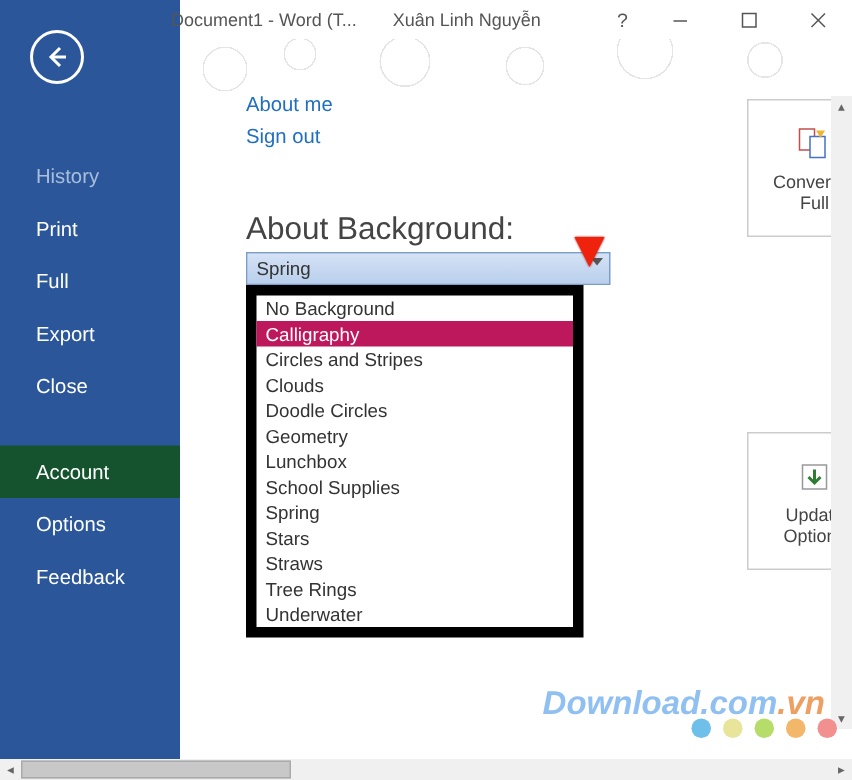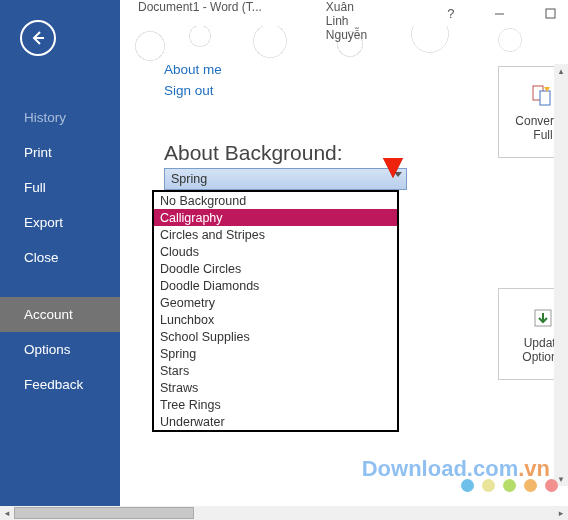--- a/index.html
+++ b/index.html
@@ -1,58 +1,58 @@
 <!DOCTYPE html>
 <html><head>
 <meta charset="utf-8">
 <style>
   * { box-sizing: border-box; margin: 0; padding: 0; font-family: "Segoe UI", sans-serif; }
   body { width: 568px; height: 520px; overflow: hidden; position: relative; background: #fff; }
-  .titlebar { position: absolute; top: 0; left: 128px; right: 0; height: 26px; display: flex; align-items: flex-start; z-index: 5; gap: 40px; }
+  .titlebar { position: absolute; top: 0; left: 104px; right: 0; height: 26px; display: flex; align-items: center; z-index: 5; }
   .titlebar .title { font-size: 12px; color: #555; padding-left: 10px; flex: 0 0 auto; }
   .titlebar .user { font-size: 12px; color: #555; margin-left: 24px; }
   .titlebar .spacer { flex: 1; }
   .winbtn { width: 46px; height: 26px; display: flex; align-items: center; justify-content: center; font-size: 13px; color: #555; cursor: pointer; }
   .winbtn.help { width: 30px; }
   .sidebar { position: absolute; top: 0; left: 0; width: 120px; height: 520px; background: #2b579a; color: #fff; padding-top: 20px; }
   .back-btn { width: 36px; height: 36px; border: 2px solid #fff; border-radius: 50%; margin-left: 20px; margin-bottom: 24px; display: flex; align-items: center; justify-content: center; cursor: pointer; }
   .back-btn svg { stroke: #fff; }
   .nav-item { font-size: 13.5px; padding: 10px 16px 10px 24px; cursor: pointer; }
   .nav-item.dim { color: #a9bedc; }
-  .nav-item.selected { background: #737373; }
+  .nav-item.selected { background: #14532d; }
   .main { position: absolute; top: 26px; left: 120px; right: 0; bottom: 14px; background: #fff; overflow: hidden; }
   .swirl-bg { position: absolute; top: 0; left: 0; right: 0; height: 40px; background:
     radial-gradient(circle at 30px 20px, transparent 14px, #ccc 14px, #ccc 15px, transparent 15px),
     radial-gradient(circle at 80px 10px, transparent 10px, #ccc 10px, #ccc 11px, transparent 11px),
     radial-gradient(circle at 150px 15px, transparent 16px, #ccc 16px, #ccc 17px, transparent 17px),
     radial-gradient(circle at 230px 18px, transparent 12px, #ccc 12px, #ccc 13px, transparent 13px),
     radial-gradient(circle at 310px 8px, transparent 18px, #ccc 18px, #ccc 19px, transparent 19px),
     radial-gradient(circle at 390px 14px, transparent 11px, #ccc 11px, #ccc 12px, transparent 12px);
     opacity: 0.5; pointer-events: none;}
   .account-links { position: absolute; top: 36px; left: 44px; }
   .account-links a { display: block; font-size: 13.5px; color: #1f6fc1; text-decoration: none; margin-bottom: 6px; cursor: pointer; }
   .section-title { position: absolute; top: 115px; left: 44px; font-size: 21px; color: #444; }
   .combo { position: absolute; top: 142px; left: 44px; width: 243px; height: 22px; background: linear-gradient(#d4e2f5,#b9cfec); border: 1px solid #7a9ec9; display: flex; align-items: center; padding-left: 6px; font-size: 12.5px; color: #333; cursor: pointer; }
   .combo .arrow { position: absolute; right: 4px; top: 3px; border-left: 4px solid transparent; border-right: 4px solid transparent; border-top: 5px solid #555; }
-  .dropdown { position: absolute; top: 164px; left: 32px; width: 247px; background: #fff; border: 2px solid #000000; font-size: 12.5px; z-index: 10; }
+  .dropdown { position: absolute; top: 164px; left: 44px; width: 225px; background: #fff; border: 7px solid #000000; font-size: 12.5px; z-index: 10; }
   .dropdown .opt { padding: 1.5px 6px; cursor: pointer; color: #333; }
   .dropdown .opt.hover { background: #be185d; color: #fff; }
   .right-pane { position: absolute; top: 40px; right: -20px; width: 90px; display: flex; flex-direction: column; gap: 130px; }
   .rbox { border: 1px solid #ccc; height: 92px; display: flex; flex-direction: column; align-items: center; justify-content: center; font-size: 12px; color: #444; text-align: center; background: #fff; padding: 4px; }
   .rbox .ic { width: 28px; height: 28px; margin-bottom: 4px; display:flex;align-items:center;justify-content:center;}
   .scrollv { position: absolute; top: 38px; right: 0; width: 14px; bottom: 20px; background: #f0f0f0; }
   .scrollv .sbtn { width: 14px; height: 14px; background: #f0f0f0; display: flex; align-items: center; justify-content: center; font-size: 9px; color: #666; cursor: pointer; position: absolute; }
   .scrollv .sbtn.up { top: 0; }
   .scrollv .sbtn.down { bottom: 0; }
   .scrollh { position: absolute; bottom: 0; left: 0; right: 0; height: 14px; background: #f0f0f0; display: flex; }
   .scrollh .sbtn { width: 14px; height: 14px; display: flex; align-items: center; justify-content: center; font-size: 9px; color: #666; cursor: pointer; }
   .scrollh .track { flex: 1; background: #f0f0f0; }
   .scrollh .thumb { width: 180px; height: 12px; margin-top: 1px; background: #c8c8c8; border: 1px solid #aaa; }
   .red-arrow { position: absolute; top: 104px; left: 255px; z-index: 20; pointer-events: none; }
-  .watermark { position: absolute; bottom: 24px; right: 18px; font-family: Arial; font-weight: bold; font-size: 22px; color: rgba(51,140,230,0.55); z-index: 15; pointer-events: none; text-shadow: 0 0 1px rgba(255,255,255,0.6);}
+  .watermark { position: absolute; bottom: 24px; right: 18px; font-family: Arial; font-weight: bold; font-style: italic; font-size: 22px; color: rgba(51,140,230,0.55); z-index: 15; pointer-events: none; text-shadow: 0 0 1px rgba(255,255,255,0.6);}
   .watermark .vn { color: rgba(230,120,30,0.7); }
   .dots { position: absolute; bottom: 14px; right: 10px; display: flex; gap: 8px; z-index: 14; pointer-events: none;}
   .dots span { width: 13px; height: 13px; border-radius: 50%; }
 </style>
 </head>
 <body>
 
 <div class="titlebar">
   <span class="title">Document1 - Word (T...</span>
   <span class="user">Xuân Linh Nguyễn</span>
@@ -110,21 +110,20 @@
     <span>Spring</span>
     <span class="arrow"></span>
   </div>
 
   <div class="dropdown" id="bg-dropdown">
       <div class="opt">No Background</div>
       <div class="opt hover">Calligraphy</div>
       <div class="opt">Circles and Stripes</div>
       <div class="opt">Clouds</div>
       <div class="opt">Doodle Circles</div>
-      <div class="opt">Doodle Diamonds</div>
       <div class="opt">Geometry</div>
       <div class="opt">Lunchbox</div>
       <div class="opt">School Supplies</div>
       <div class="opt">Spring</div>
       <div class="opt">Stars</div>
       <div class="opt">Straws</div>
       <div class="opt">Tree Rings</div>
       <div class="opt">Underwater</div>
     </div>
 

